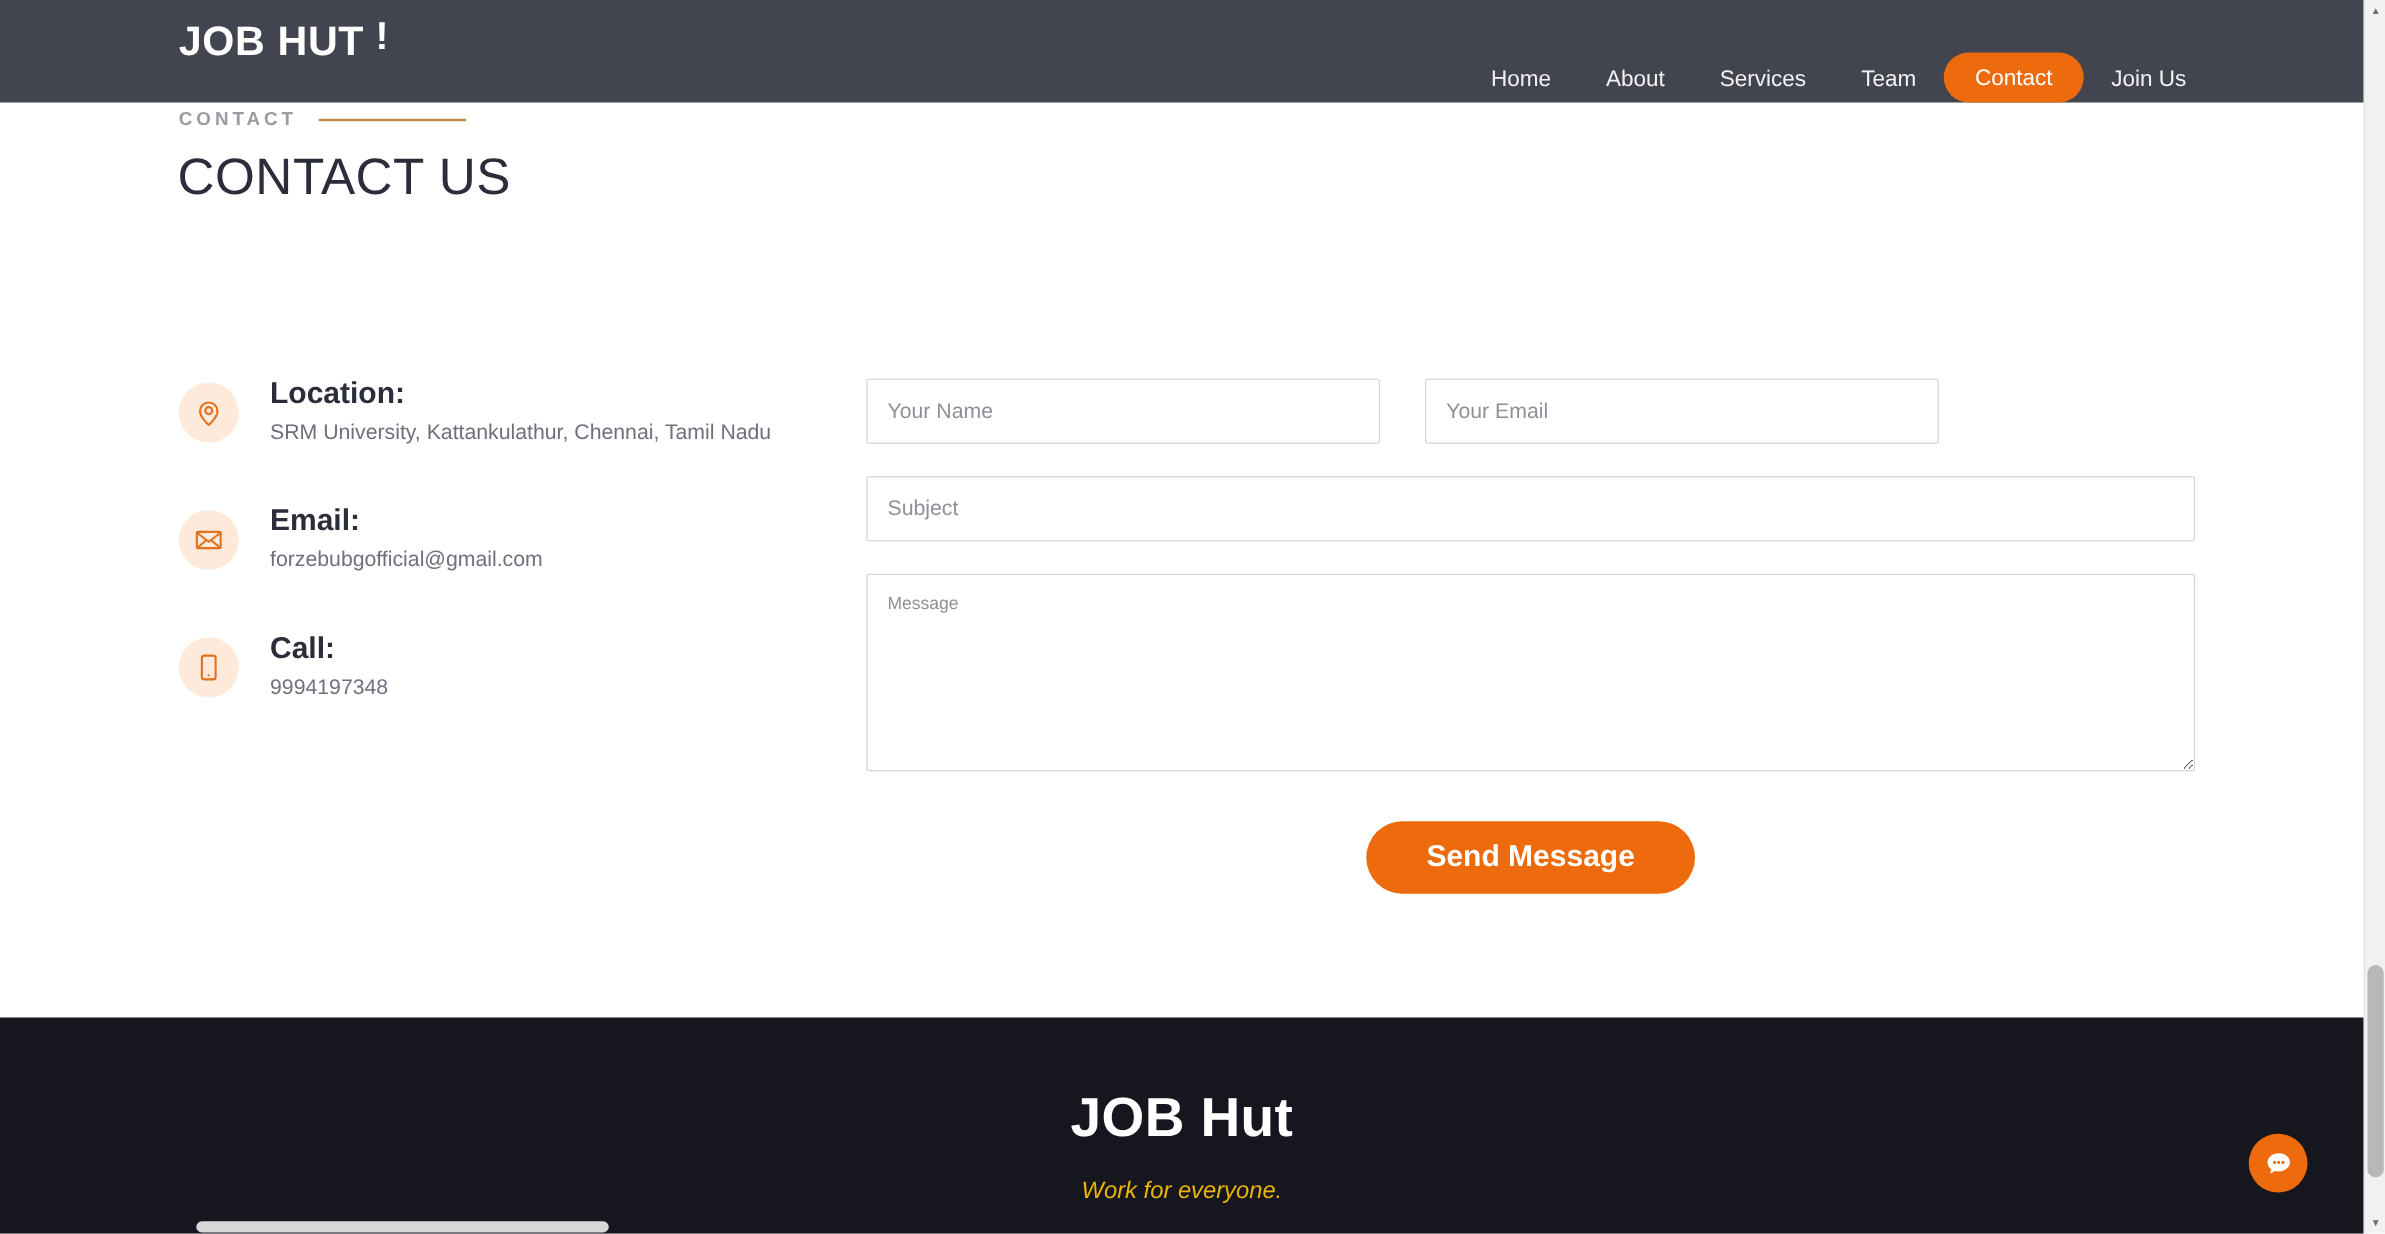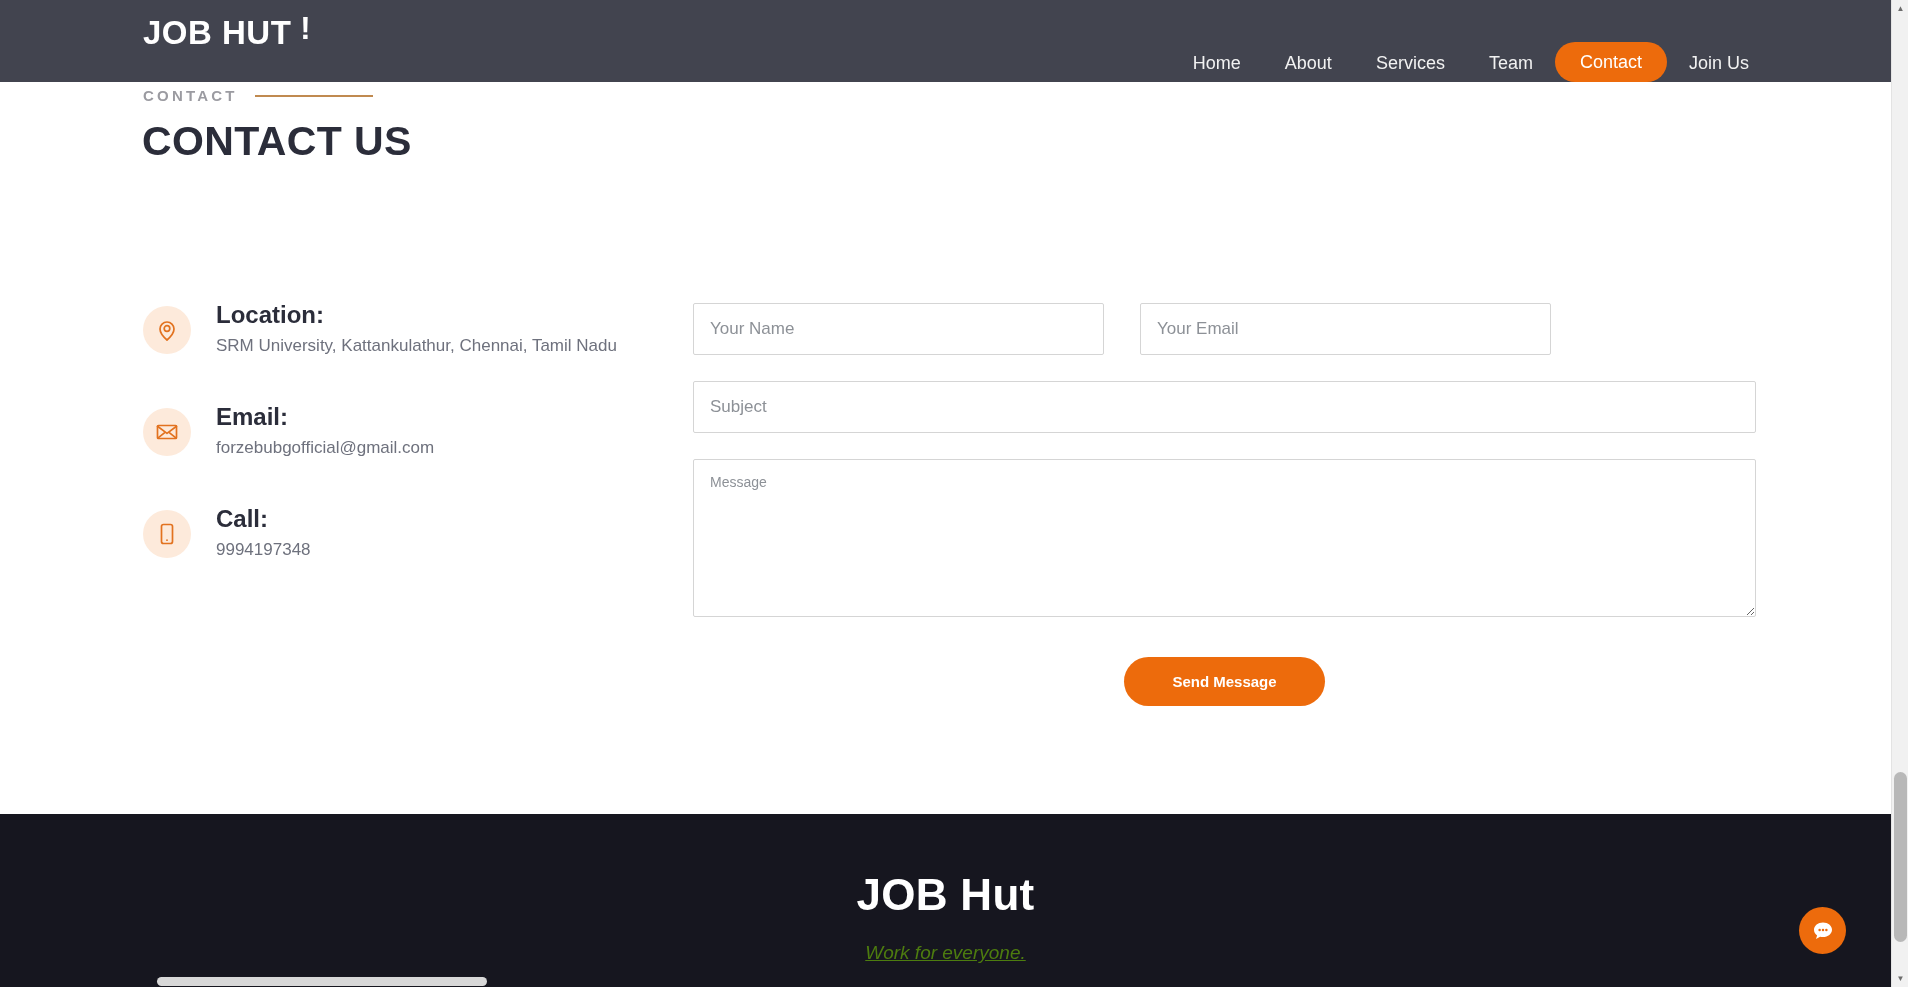--- a/index.html
+++ b/index.html
@@ -91,21 +91,21 @@
   .sec-rule {
     width: 118px;
     height: 2px;
     background: #c08a50;
   }
   .sec-title {
     position: absolute;
     left: 142px; top: 117px;
     color: #2b2d3a;
     font-size: 41px;
-    font-weight: 700;
+    font-weight: 400;
     letter-spacing: 0.4px;
     line-height: 1.2;
   }
 
   
   .info-col {
     position: absolute;
     left: 143px; top: 300px;
     width: 520px;
   }
@@ -187,21 +187,21 @@
     display: flex;
     justify-content: center;
     margin-top: 40px;
   }
   .send-btn {
     background: #ed6b0c;
     color: #ffffff;
     border: none;
     border-radius: 30px;
     font-family: "Liberation Sans", sans-serif;
-    font-size: 15px;
+    font-size: 24px;
     font-weight: 700;
     padding: 17px 48px;
     cursor: pointer;
     line-height: 1;
   }
 
   
   .footer {
     position: absolute;
     left: 0; top: 814px;
@@ -212,26 +212,25 @@
   }
   .footer-title {
     color: #ffffff;
     font-size: 44px;
     font-weight: 700;
     padding-top: 57px;
     line-height: 1.1;
     letter-spacing: 0.3px;
   }
   .footer-tag {
-    color: #4d7c0f;
+    color: #eab308;
     font-size: 19px;
     font-style: italic;
     margin-top: 24px;
     line-height: 1;
-    text-decoration: underline;
   }
 
   
   .chat-btn {
     position: absolute;
     right: 45px; bottom: 33px;
     width: 47px; height: 47px;
     border-radius: 50%;
     background: #ed6b0c;
     display: flex;

